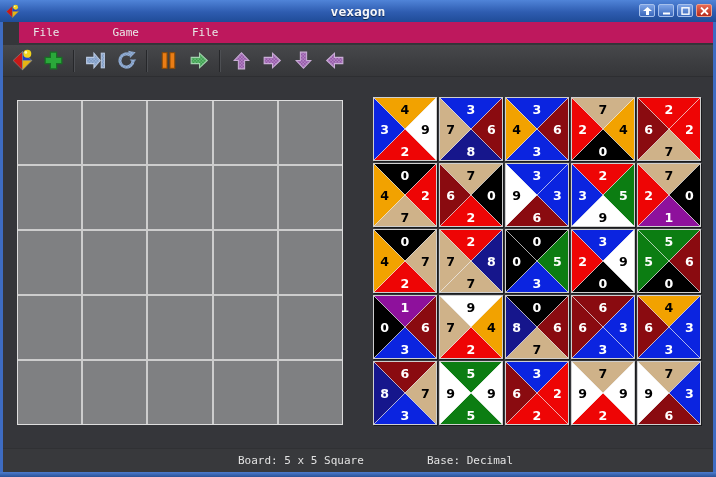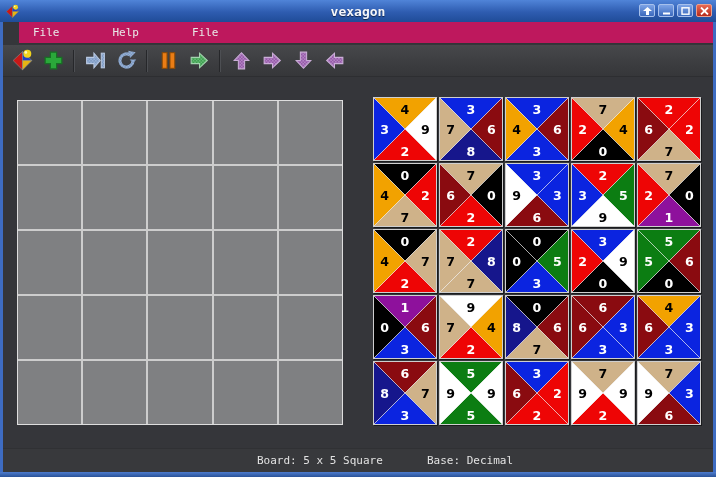--- a/index.html
+++ b/index.html
@@ -48,21 +48,21 @@
   .tilegrid{position:absolute;left:370px;top:20px;width:328px;height:328px;
     display:grid;grid-template-columns:repeat(5,1fr);grid-template-rows:repeat(5,1fr);
     gap:2px;}
   .tile{border:1px solid #cfcfcf;background:#888;box-shadow:1px 1px 0 rgba(0,0,0,.5);
     overflow:hidden;position:relative;}
   .tile svg{display:block;width:100%;height:100%;}
 
   
   .statusbar{position:absolute;left:3px;top:448px;width:710px;height:24px;background:#38393c;
     border-top:1px solid #303134;color:#e2e2e2;font-size:11px;line-height:23px;}
-  .status-board{position:absolute;left:254px;}
+  .status-board{position:absolute;left:235px;}
   .status-base{position:absolute;left:424px;}
   .status-elapsed{position:absolute;left:480px;}
 
   
   .frame-left{position:absolute;left:0;top:22px;width:3px;height:455px;background:#3e6cc2;}
   .frame-right{position:absolute;right:0;top:22px;width:3px;height:455px;background:#3e6cc2;}
   .frame-bottom{position:absolute;left:0;top:472px;width:716px;height:5px;
     background:linear-gradient(#4d7cce,#2a5298);}
 </style>
 </head>
@@ -120,21 +120,21 @@
       <button class="winbtn close">
         <svg width="9" height="8" viewBox="0 0 9 8">
             <path d="M1 0.5 L8 7.5 M8 0.5 L1 7.5" stroke="#fff" stroke-width="1.8"></path>
           </svg>
       </button>
     </span>
   </div>
 
   <div class="menubar">
     <span class="menu-item">File</span>
-    <span class="menu-item">Help</span>
+    <span class="menu-item">Game</span>
     <span class="menu-item">File</span>
   </div>
 
   <div class="toolbar">
     <button class="tbtn">
       <span>
       <svg width="23" height="23" viewBox="0 0 22 22">
         <polygon points="11,2.5 2,11 11,20" fill="#c81818" stroke="#888" stroke-width="0.6"></polygon>
         <polygon points="11,2.5 20,11 11,11" fill="#2040c8" stroke="#888" stroke-width="0.6"></polygon>
         <polygon points="11,11 20,11 11,20" fill="#e6b414" stroke="#888" stroke-width="0.6"></polygon>

